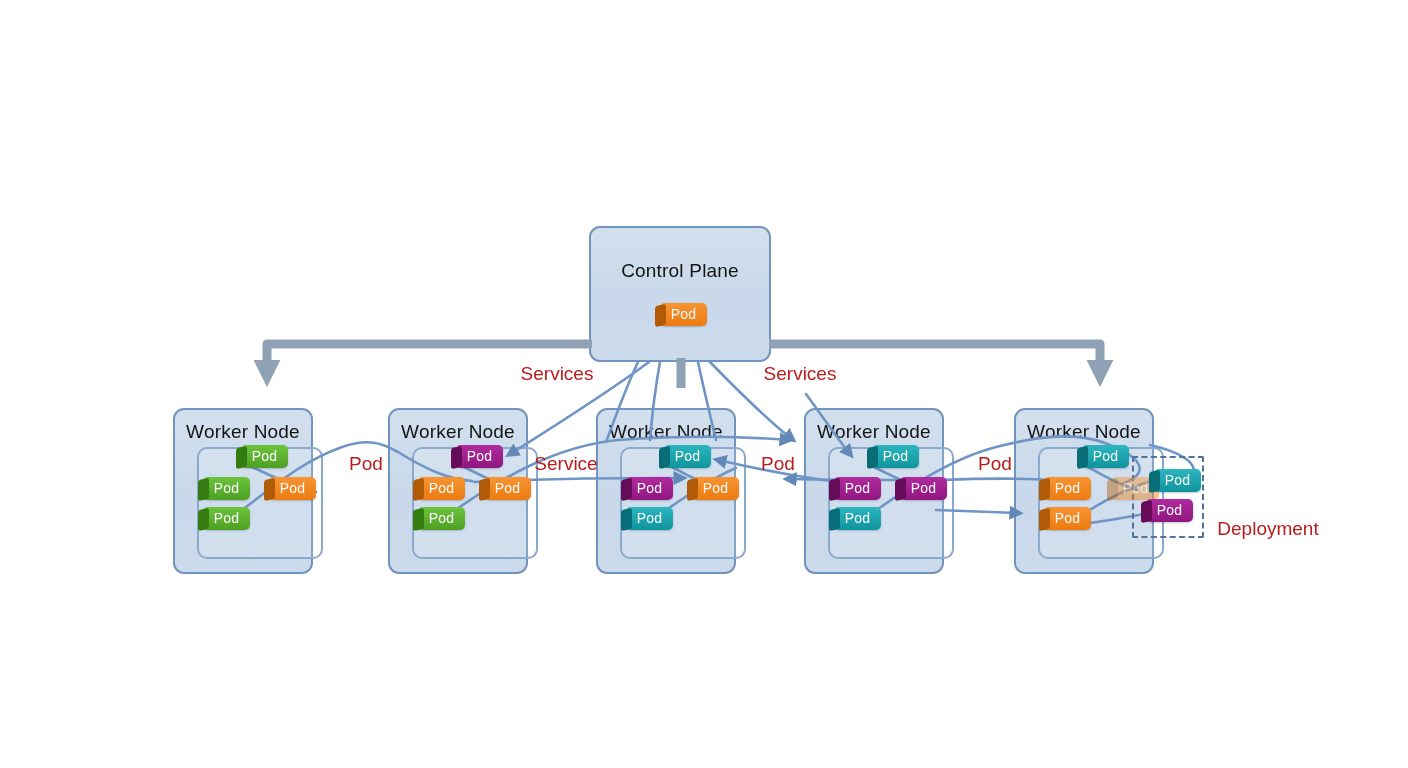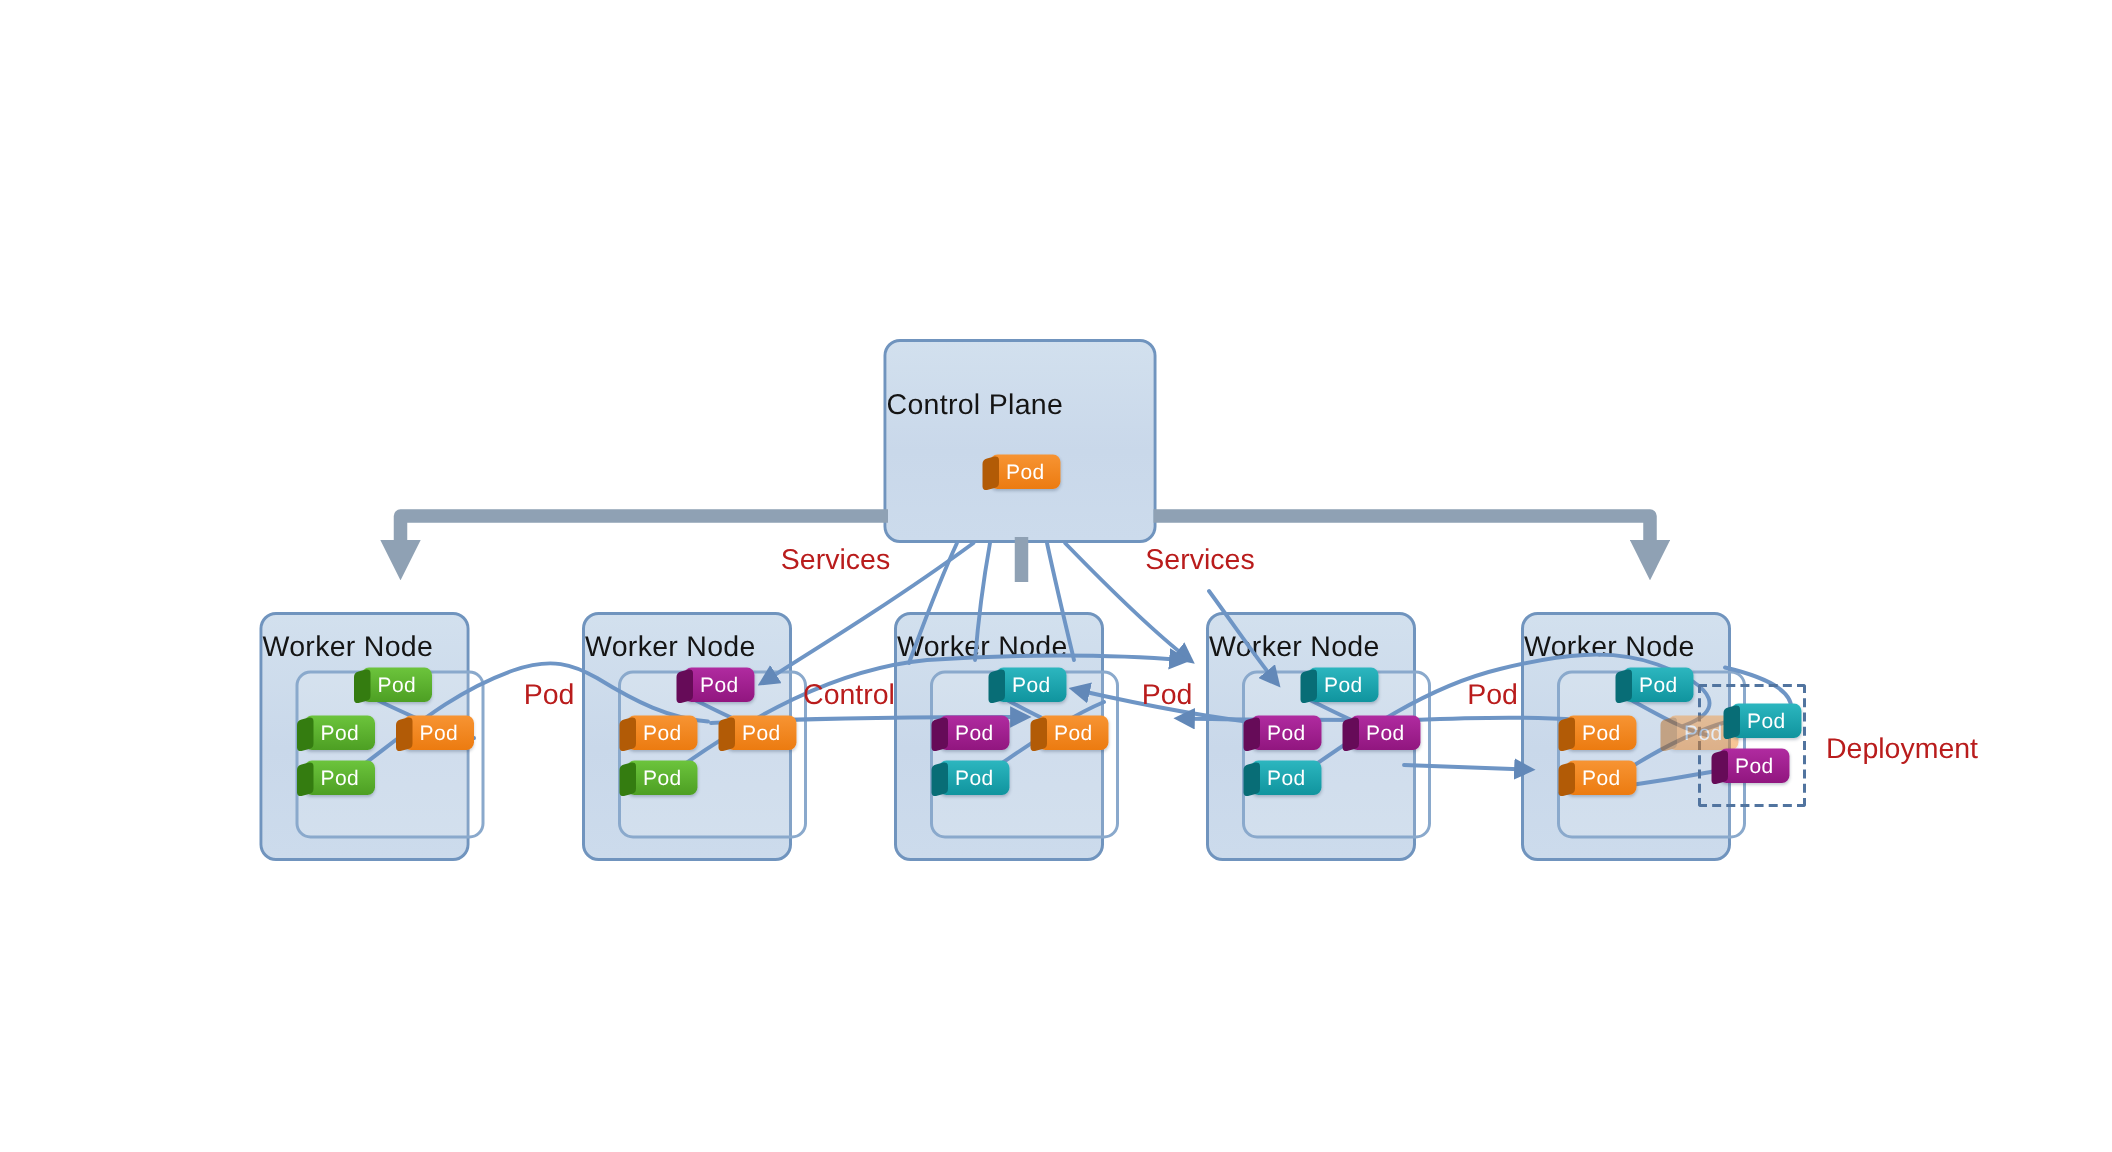--- a/index.html
+++ b/index.html
@@ -13,21 +13,21 @@
   .node{
     position:absolute;
     background:linear-gradient(180deg,#d2e0ee 0%,#c9d8ea 55%,#ccdbec 100%);
     border:2px solid #7094be;
     border-radius:11px;
     box-sizing:border-box;
     z-index:1;
   }
   .node .node-title{
     position:absolute;left:0;right:0;top:11px;
-    text-align:left;font-size:19px;font-weight:500;color:#141414;
+    text-align:center;font-size:19px;font-weight:500;color:#141414;
     letter-spacing:.2px;
   }
   .inner-box{
     position:absolute;left:22px;top:37px;width:126px;height:112px;
     border:2px solid #8aa9cc;border-radius:10px;
     background:rgba(255,255,255,0.14);
     box-sizing:border-box;
   }
   #control-plane{left:589px;top:226px;width:182px;height:136px;}
   #control-plane .node-title{top:32px;}
@@ -181,18 +181,18 @@
   <span class="pod" style="left:1044px;top:477px" data-color="orange">Pod</span>
   <span class="pod" style="left:1112px;top:477px" data-color="orange" data-faded="true">Pod</span>
   <span class="pod" style="left:1044px;top:507px" data-color="orange">Pod</span>
 
   <span class="pod" style="left:1154px;top:469px" data-color="teal">Pod</span>
   <span class="pod" style="left:1146px;top:499px" data-color="purple">Pod</span>
 
   <div class="lbl" style="left:557px;top:374px">Services</div>
   <div class="lbl" style="left:800px;top:374px">Services</div>
   <div class="lbl" style="left:366px;top:464px">Pod</div>
-  <div class="lbl" style="left:566px;top:464px">Control</div>
+  <div class="lbl" style="left:566px;top:464px">Service</div>
   <div class="lbl" style="left:778px;top:464px">Pod</div>
   <div class="lbl" style="left:995px;top:464px">Pod</div>
-  <div class="lbl" style="left:1268px;top:500px">Deployment</div>
+  <div class="lbl" style="left:1268px;top:529px">Deployment</div>
 
 </div>
 
 </body></html>

